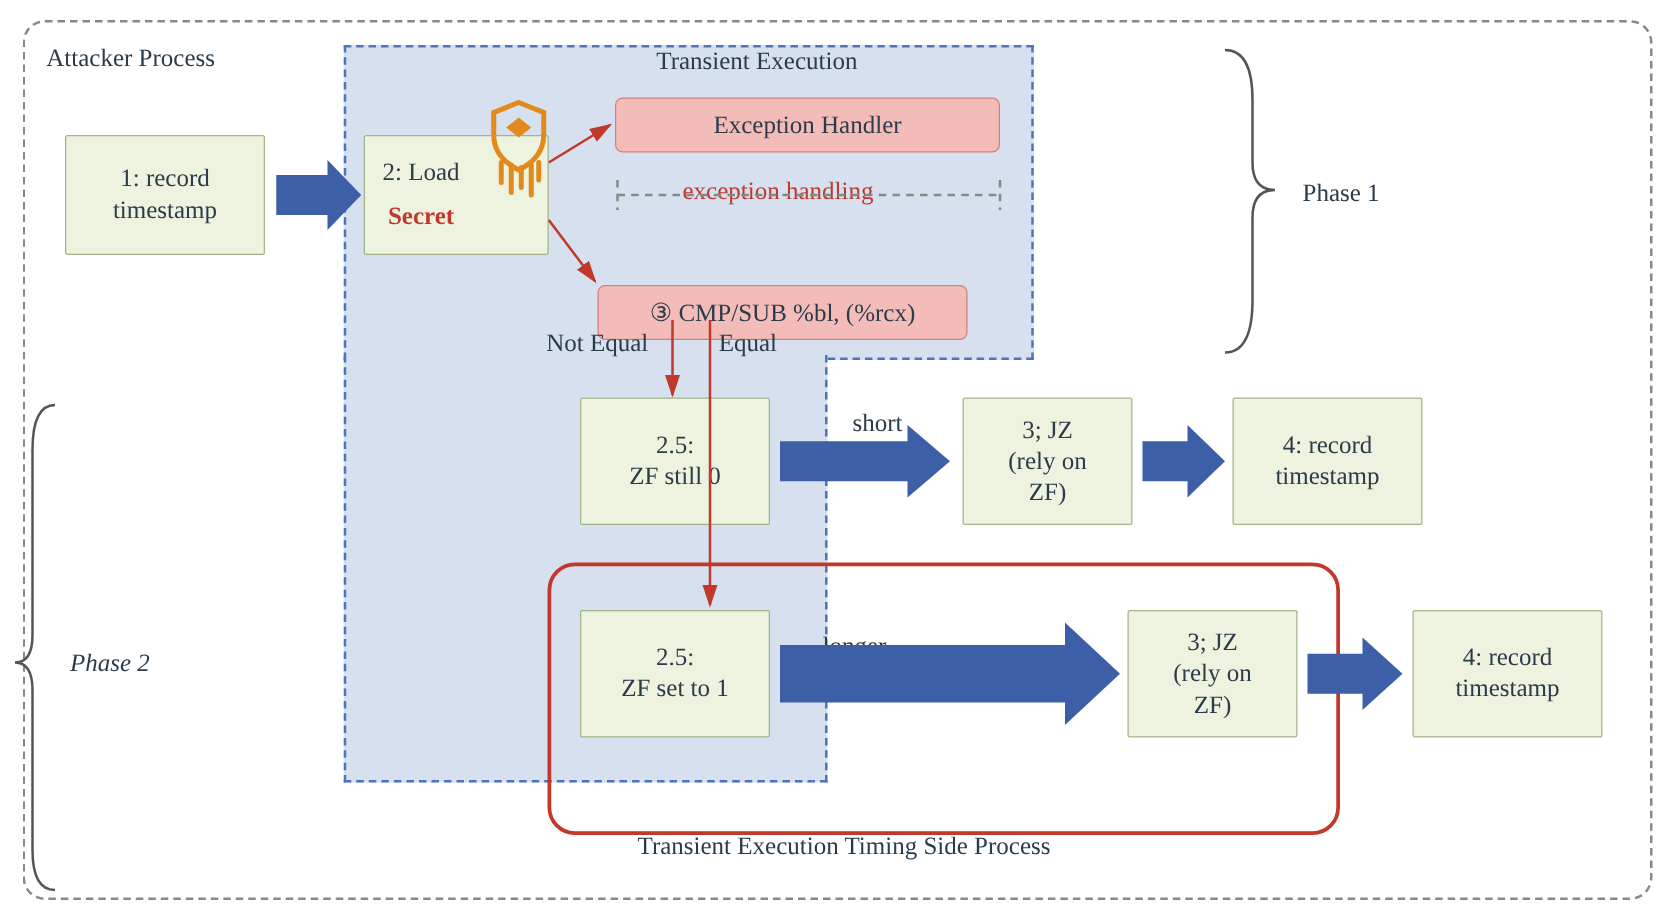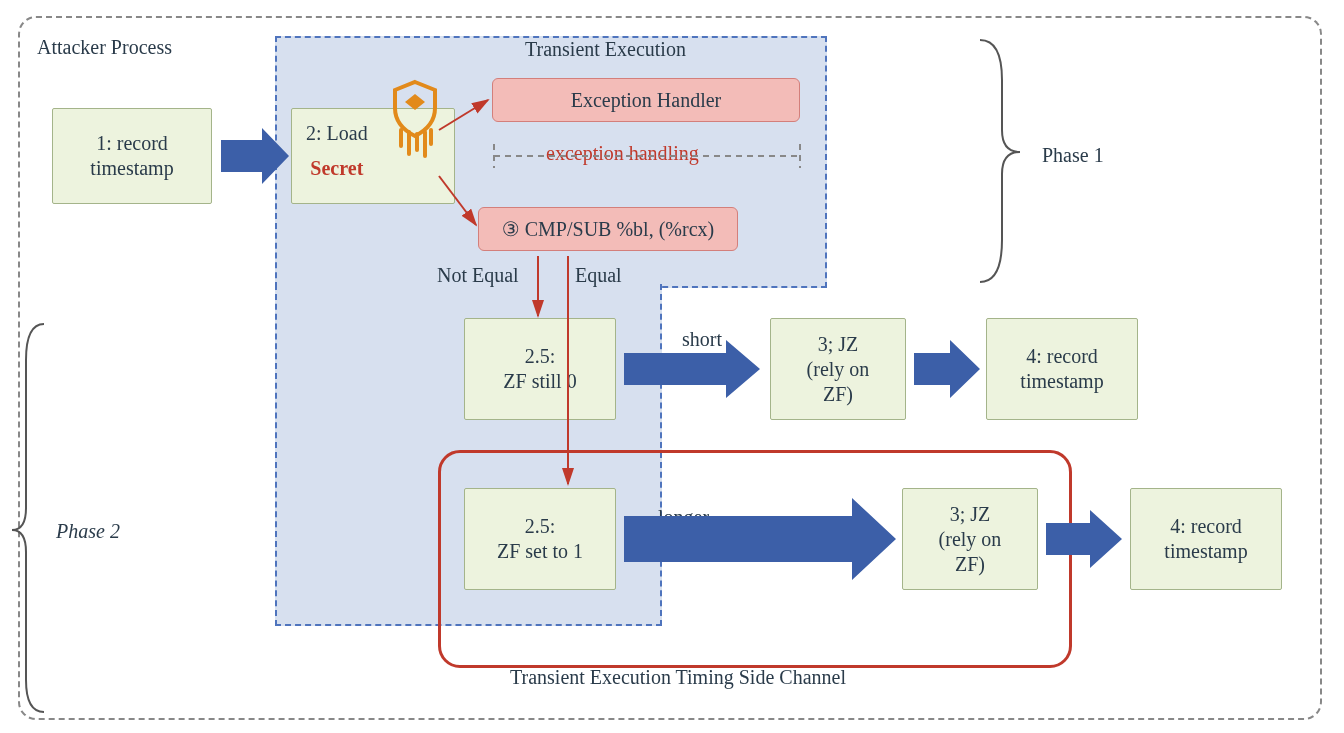--- a/index.html
+++ b/index.html
@@ -68,32 +68,32 @@
 <div class="blueDashed" style="left:275px; top:284px; width:383px; height:340px; border-top:none;"></div>
 
 <div class="label" style="left:37px; top:36px;">Attacker Process</div>
 <div class="label" style="left:525px; top:38px;">Transient Execution</div>
 
 <div class="box" style="left:52px; top:108px; width:160px; height:96px;">
   <span style="white-space:pre-line;">1: record
 timestamp</span>
 </div>
 
-<div class="box" style="left:291px; top:108px; width:164px; height:96px; justify-content:flex-start; align-items:flex-start; padding:12px 14px;">
+<div class="box" style="left:291px; top:108px; width:148px; height:96px; justify-content:flex-start; align-items:center; padding:12px 14px;">
   <div>
     <div>2: Load</div>
     <div class="red" style="font-weight:bold; margin-top:10px;">Secret</div>
   </div>
 </div>
 
 <div class="pinkbox" style="left:492px; top:78px; width:308px; height:44px;">
   <span>Exception Handler</span>
 </div>
 
-<div class="pinkbox" style="left:478px; top:207px; width:260px; height:44px;">
+<div class="pinkbox" style="left:478px; top:228px; width:296px; height:44px;">
   <span>③ CMP/SUB %bl, (%rcx)</span>
 </div>
 
 <div class="label red" style="left:546px; top:142px;">exception handling</div>
 
 <div class="label" style="left:437px; top:264px;">Not Equal</div>
 <div class="label" style="left:575px; top:264px;">Equal</div>
 
 <div class="box" style="left:464px; top:318px; width:152px; height:102px;">
   <span style="white-space:pre-line;">2.5:
@@ -127,21 +127,21 @@
 
 <div class="box" style="left:1130px; top:488px; width:152px; height:102px;">
   <span style="white-space:pre-line;">4: record
 timestamp</span>
 </div>
 
 <div class="label" style="left:1042px; top:144px;">Phase 1</div>
 <div class="label" style="left:56px; top:520px;font-style:italic;">Phase 2</div>
 
 <div class="redRound" style="left:438px; top:450px; width:628px; height:212px;"></div>
-<div class="label" style="left:510px; top:666px;">Transient Execution Timing Side Channel</div>
+<div class="label" style="left:510px; top:666px;">Transient Execution Timing Side Process</div>
 
 <svg class="overlay" viewBox="0 0 1344 733" xmlns="http://www.w3.org/2000/svg">
   <defs>
     <marker id="blueArrow" markerWidth="1" markerHeight="1" refX="0" refY="0" orient="auto"></marker>
     <marker id="redArrowHead" markerWidth="10" markerHeight="10" refX="8" refY="3" orient="auto" markerUnits="strokeWidth">
       <path d="M0,0 L9,3 L0,6 Z" fill="#c0392b"></path>
     </marker>
   </defs>
 
   <g fill="#3c5fa8">

